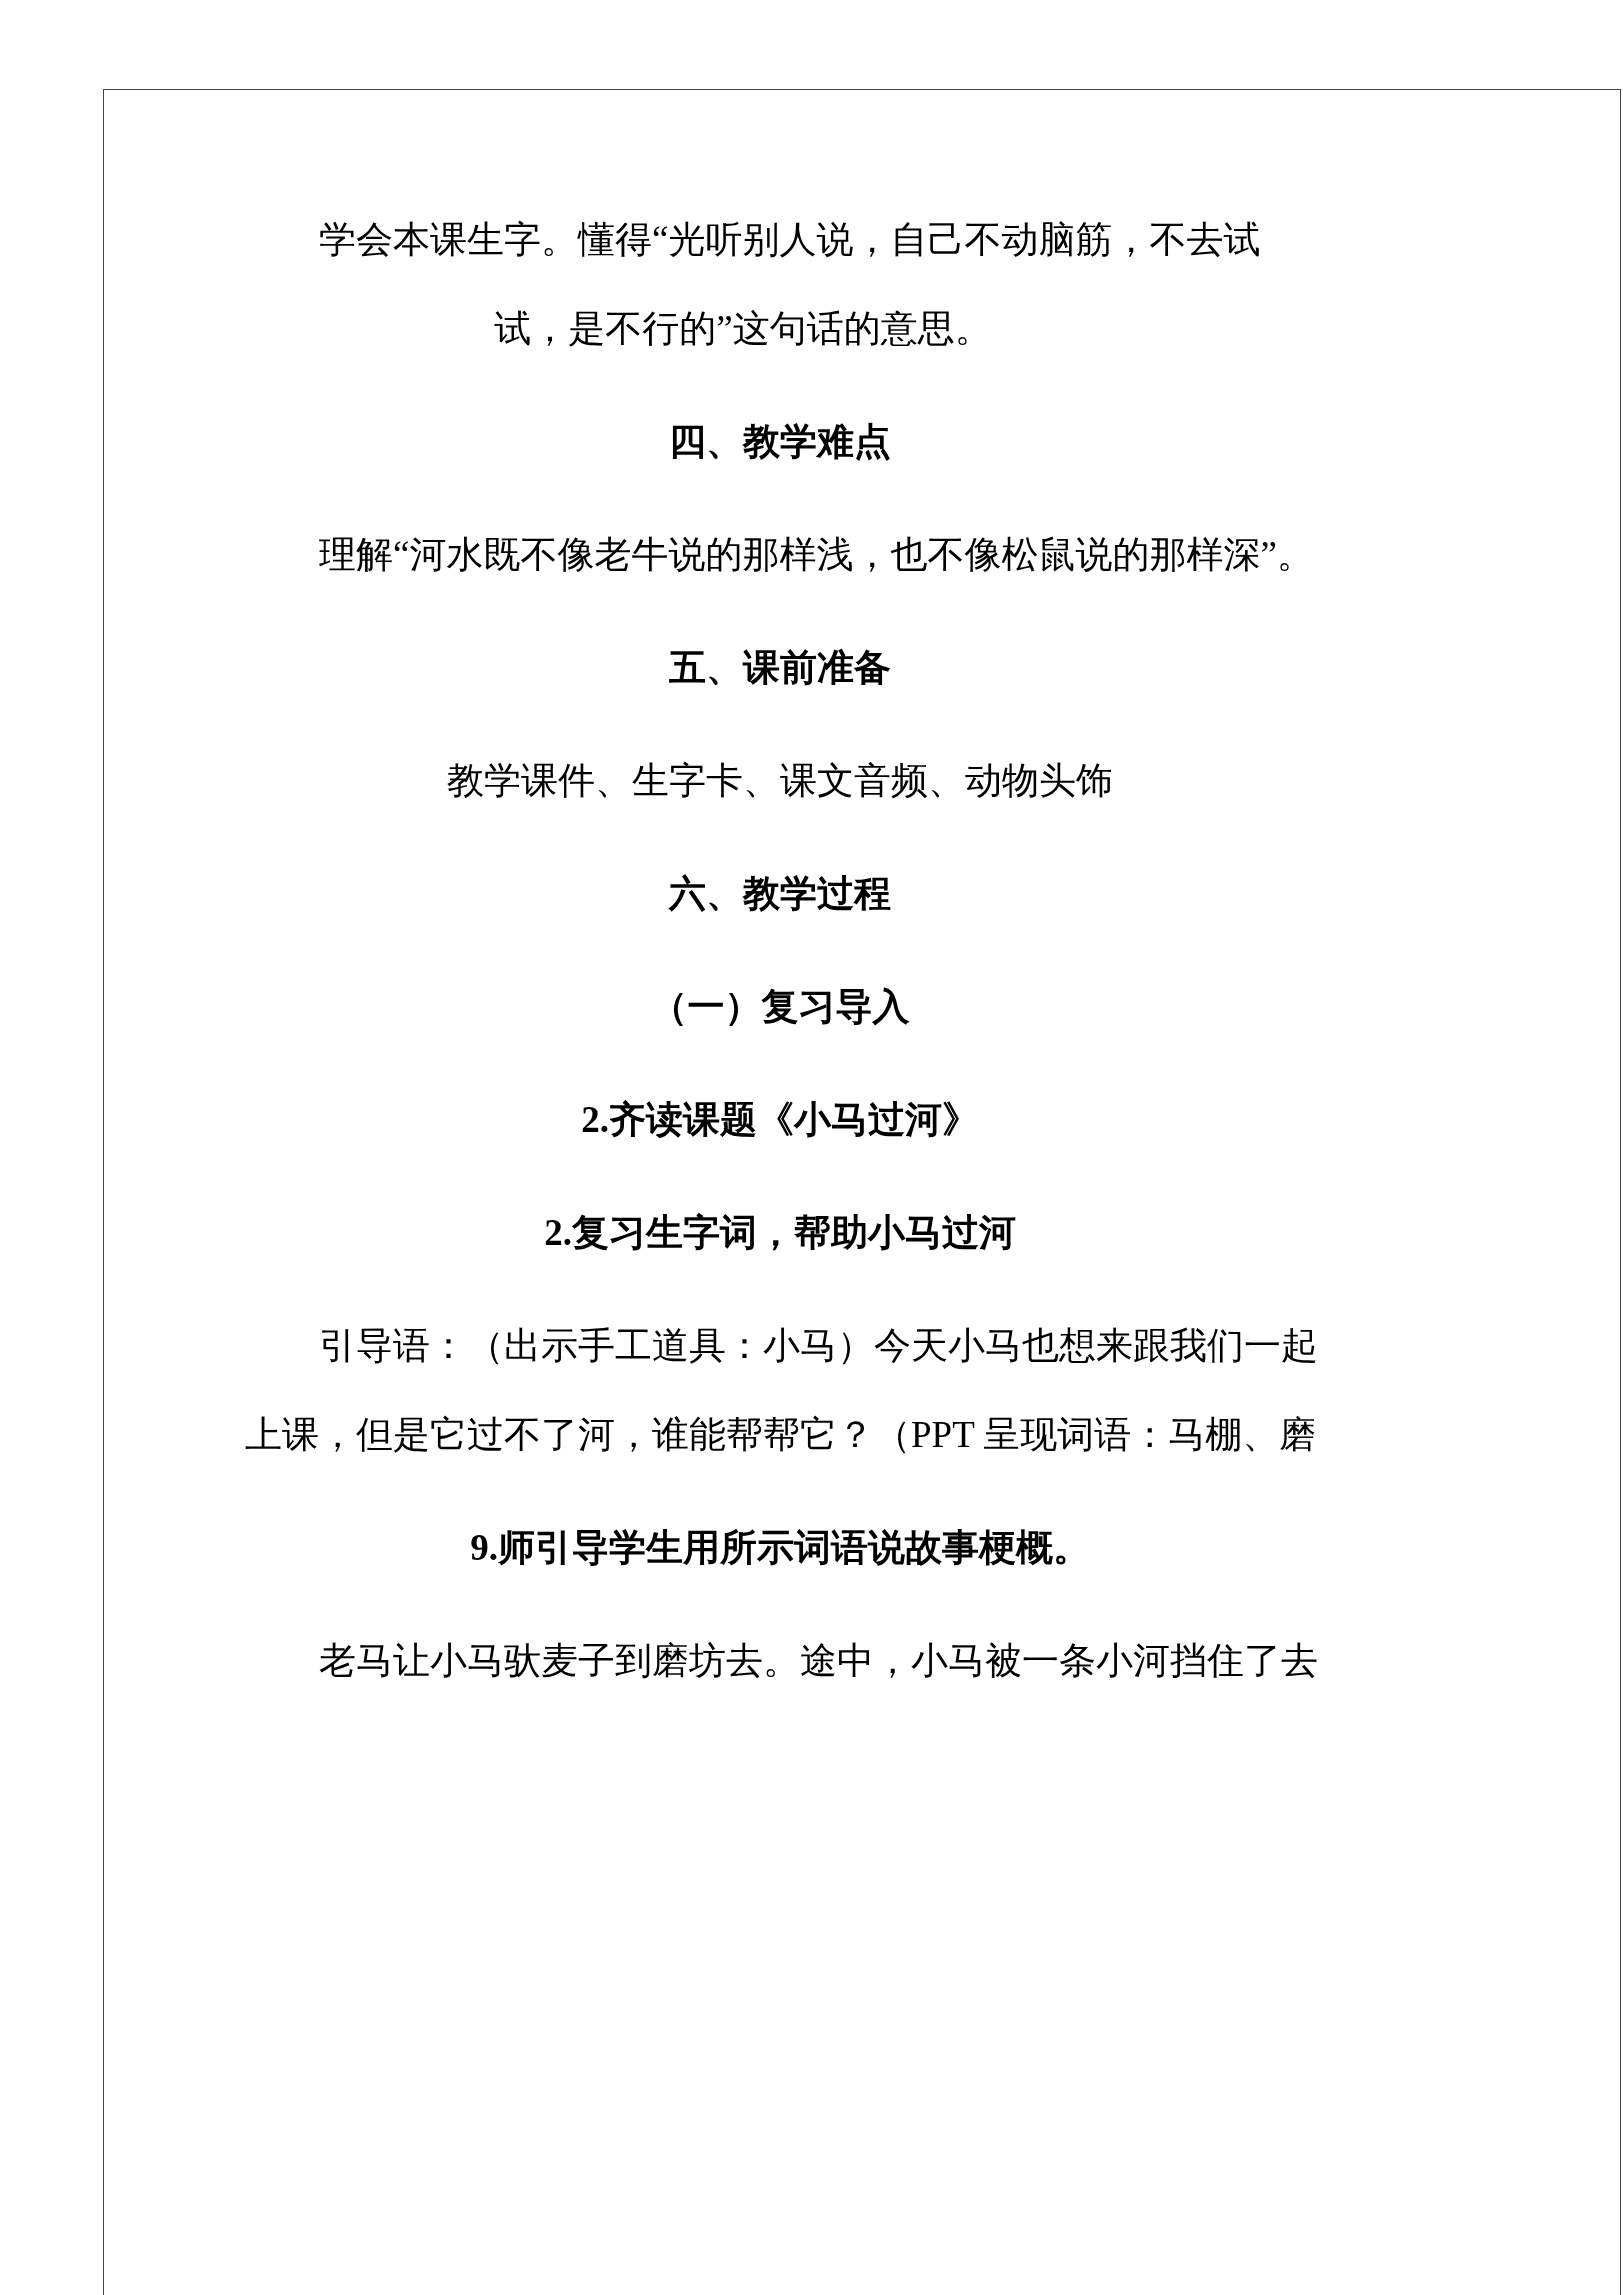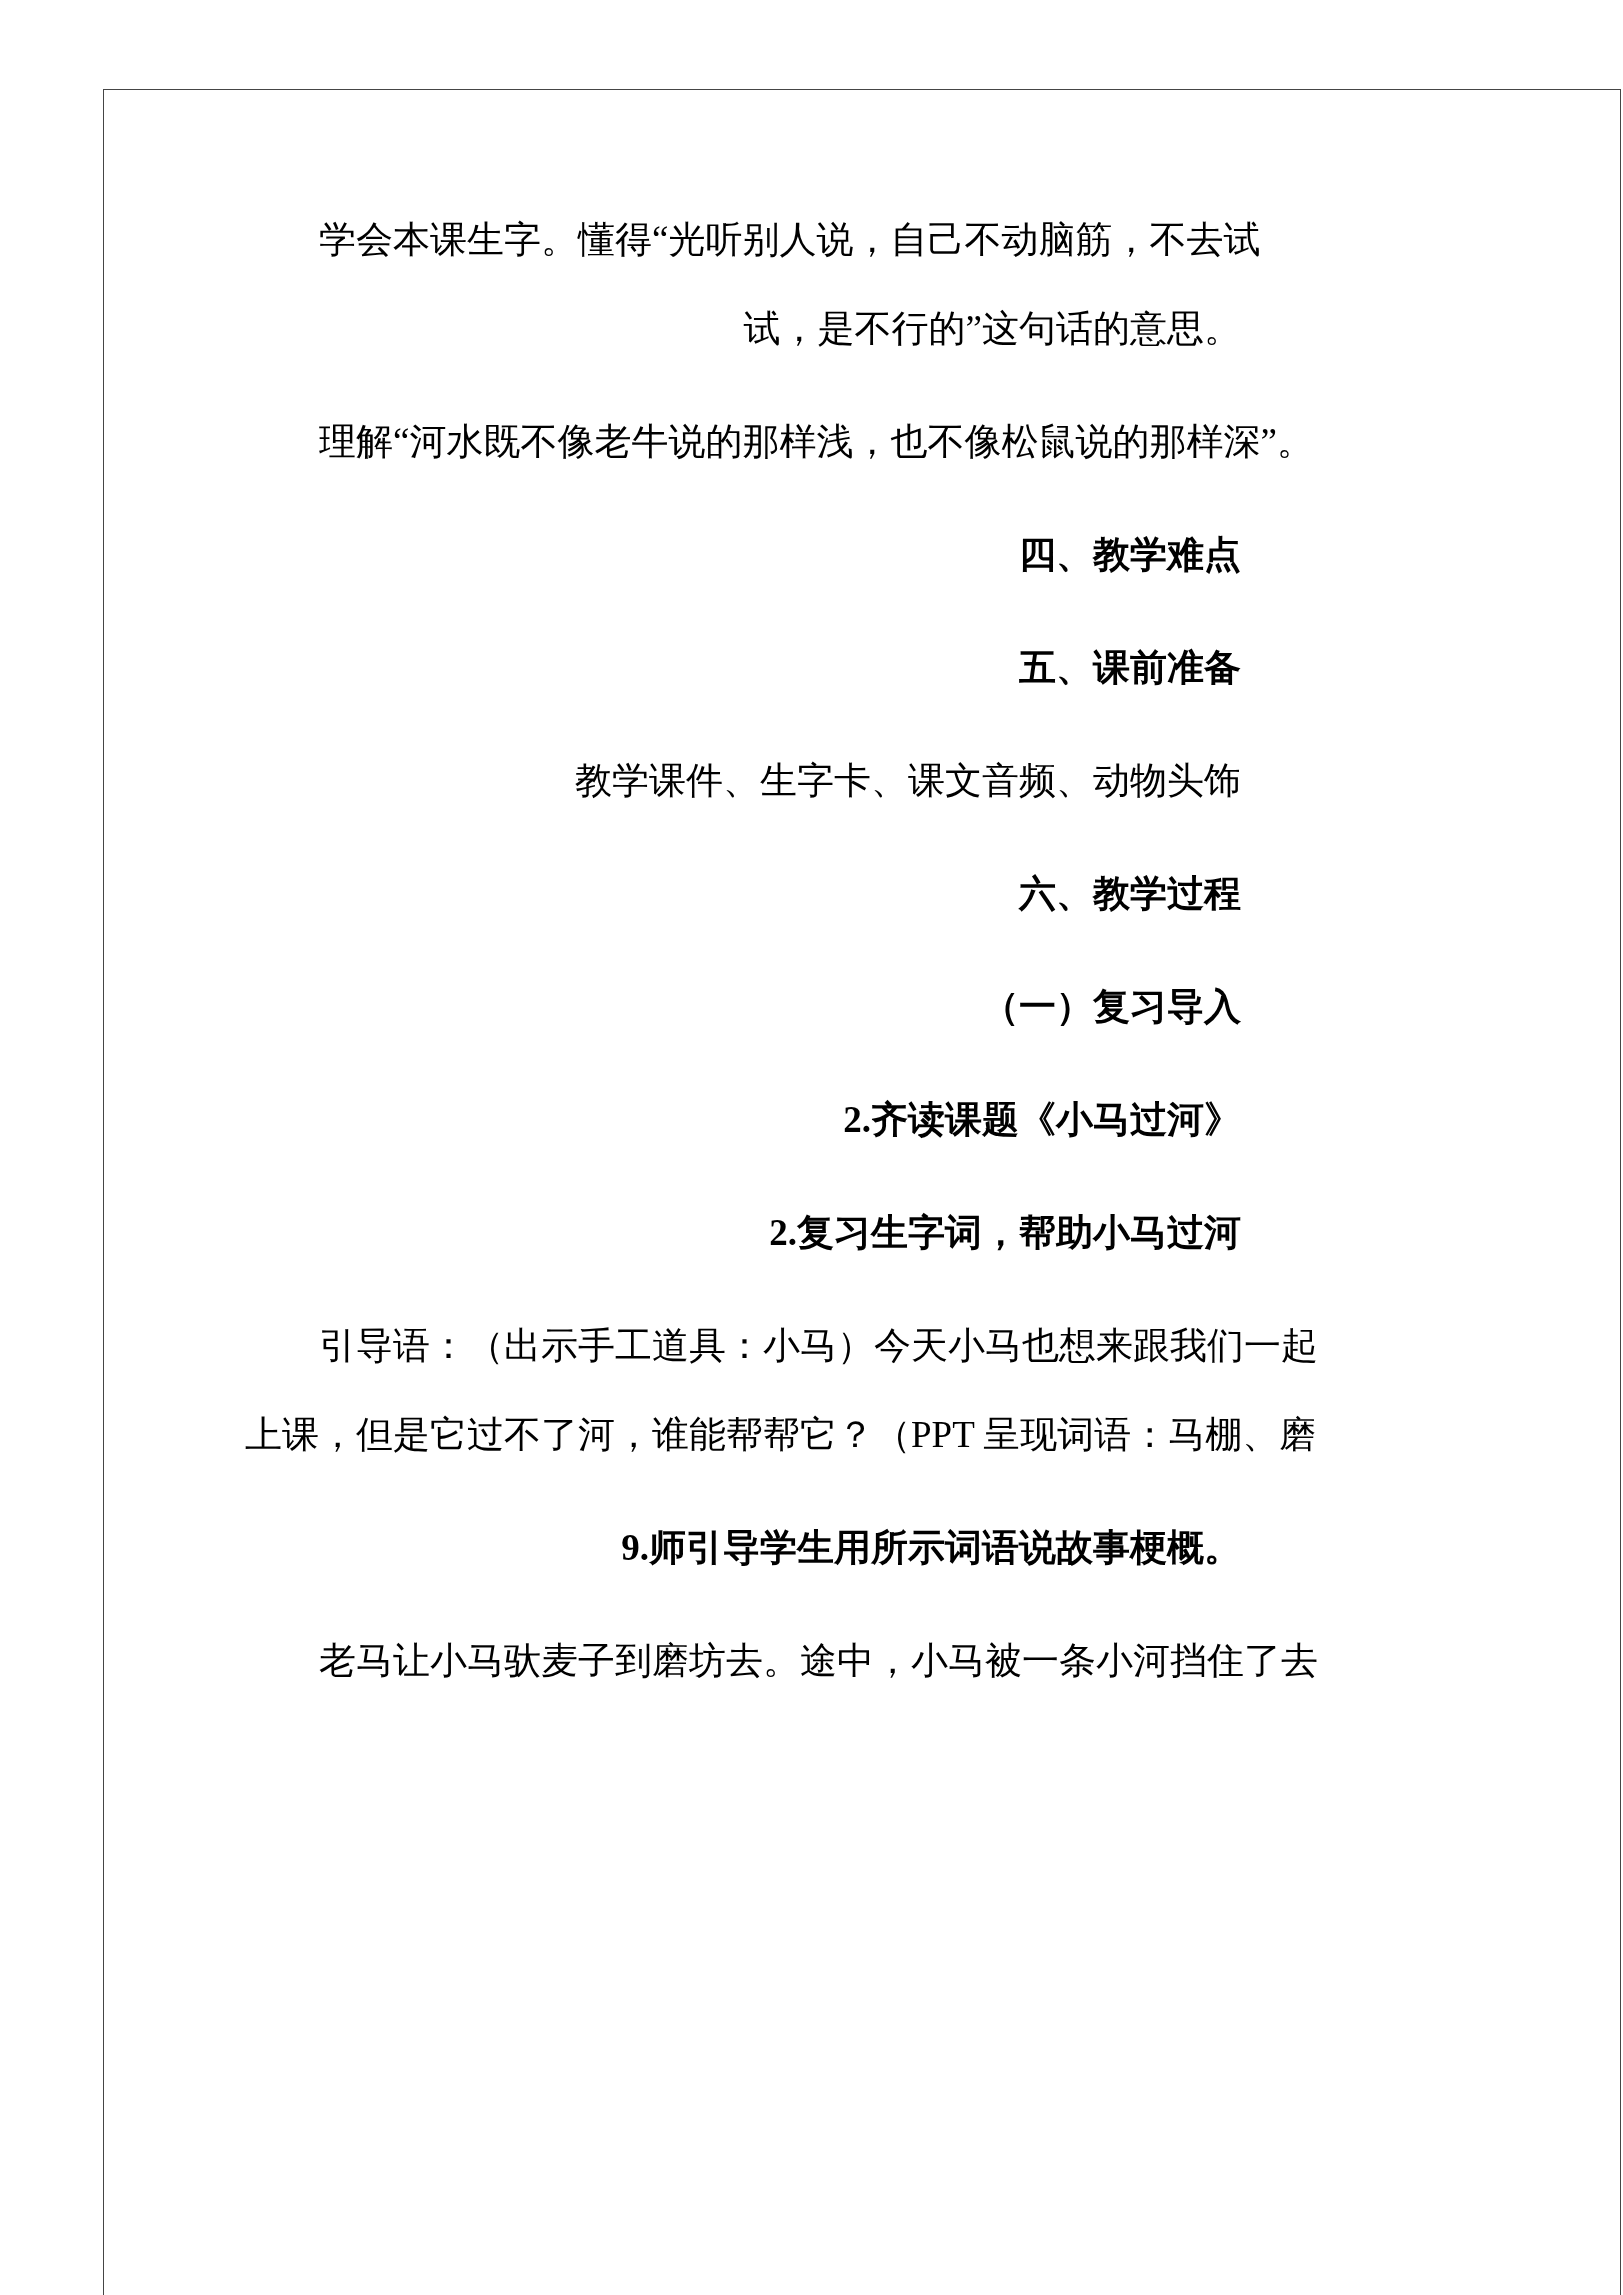--- a/index.html
+++ b/index.html
@@ -37,42 +37,42 @@
     padding: 104px 251px 0 245px;
   }
   .para { margin: 0 0 24px 0; }
   .para.heading .line { font-weight: bold; }
   .line {
     font-size: 37px;
     line-height: 89px;
     height: 89px;
     white-space: nowrap;
     letter-spacing: 0;
-    text-align: right;
+    text-align: center;
   }
   .line.fill {
     text-align: justify;
     text-align-last: justify;
   }
   .line.indent { padding-left: 74px; }
 </style>
 </head>
 <body>
 
 <div class="page-frame"></div>
 <div class="content">
     <div class="para body">
       <div class="line fill indent">学会本课生字。懂得“光听别人说，自己不动脑筋，不去试</div>
       <div class="line">试，是不行的”这句话的意思。</div>
     </div>
+    <div class="para heading">
+      <div class="line indent">四、教学难点</div>
+    </div>
     <div class="para body">
       <div class="line indent">理解“河水既不像老牛说的那样浅，也不像松鼠说的那样深”。</div>
-    </div>
-    <div class="para heading">
-      <div class="line indent">四、教学难点</div>
     </div>
     <div class="para heading">
       <div class="line indent">五、课前准备</div>
     </div>
     <div class="para body">
       <div class="line indent">教学课件、生字卡、课文音频、动物头饰</div>
     </div>
     <div class="para heading">
       <div class="line indent">六、教学过程</div>
     </div>

